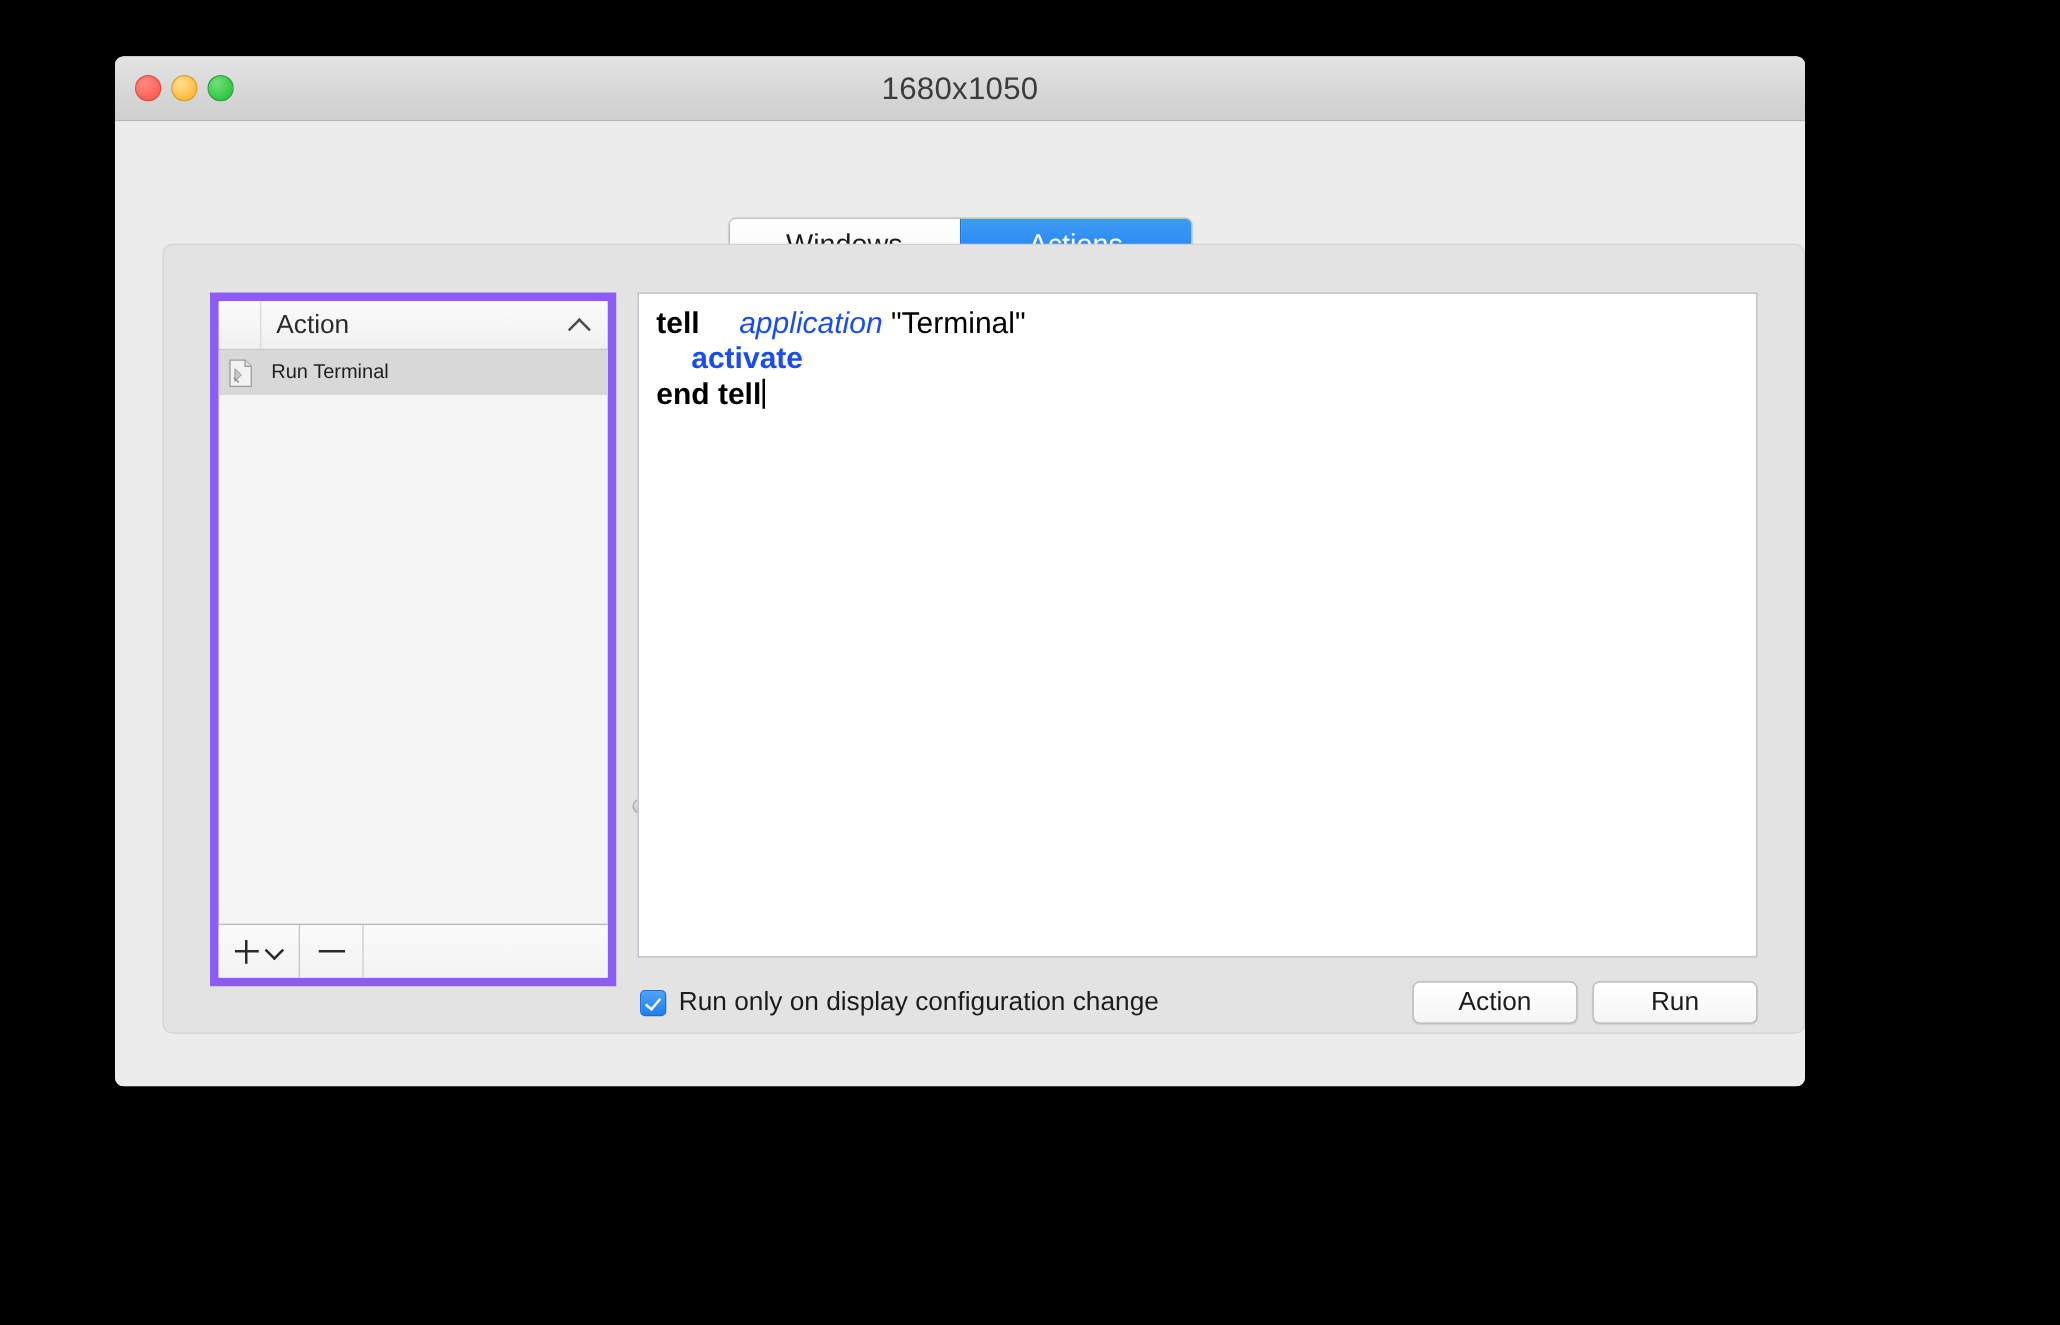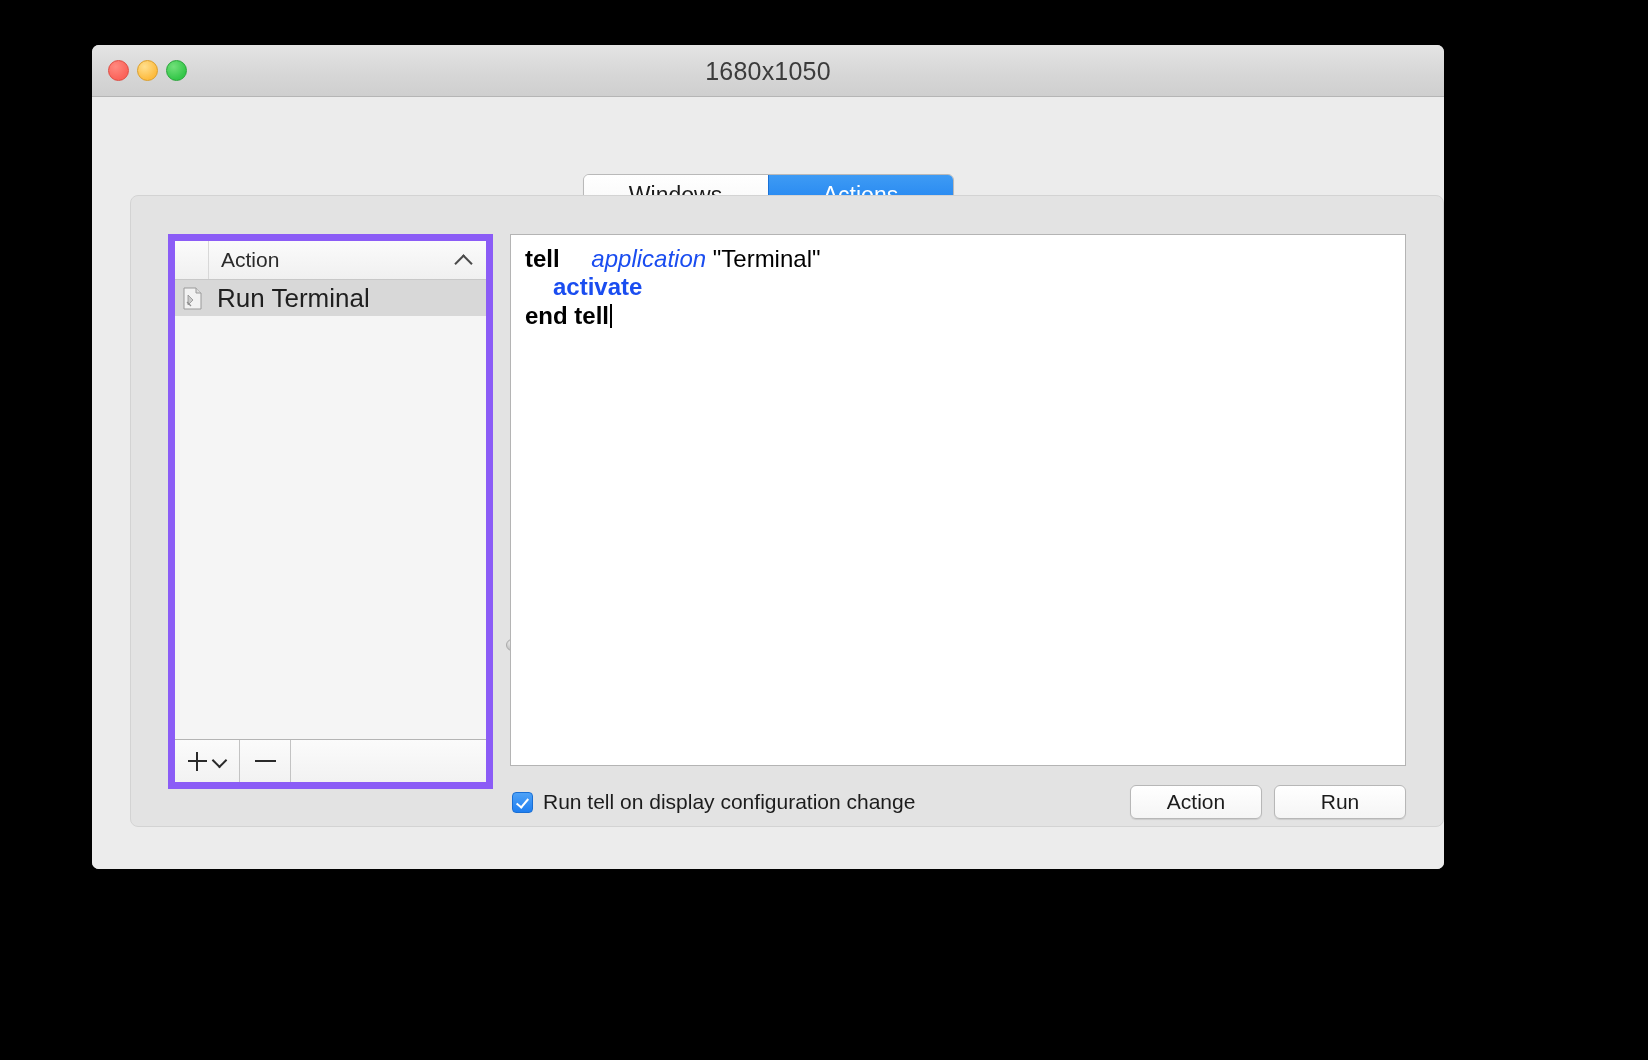--- a/index.html
+++ b/index.html
@@ -189,21 +189,21 @@
     display: flex;
     align-items: center;
     justify-content: center;
   }
   .script-icon {
     width: 19px;
     height: 23px;
     position: relative;
   }
   .row-label {
-    font-size: 26px;
+    font-size: 16px;
     color: #1f1f1f;
     padding-left: 8px;
   }
 
   .table-footer {
     flex: 0 0 auto;
     height: 42px;
     display: flex;
     border-top: 1px solid #b4b4b4;
     background: #f3f3f3;
@@ -430,21 +430,21 @@
         </div>
 
         <div class="editor">
           <div class="code"><span class="kw-bold">tell </span><span class="kw-appl">application </span><span class="kw-str">"Terminal"</span>
 <span class="kw-cmd" style="margin-left:28px;">activate</span>
 <span class="kw-bold">end tell</span><span class="caret"></span></div>
         </div>
 
         <div class="check-row">
           <span class="checkbox"></span>
-          <span class="check-label">Run tell on display configuration change</span>
+          <span class="check-label">Run only on display configuration change</span>
         </div>
 
         <div class="action-buttons">
           <div class="push-btn">Action</div>
           <div class="push-btn">Run</div>
         </div>
 
       </div>
     </div>
   </div>

